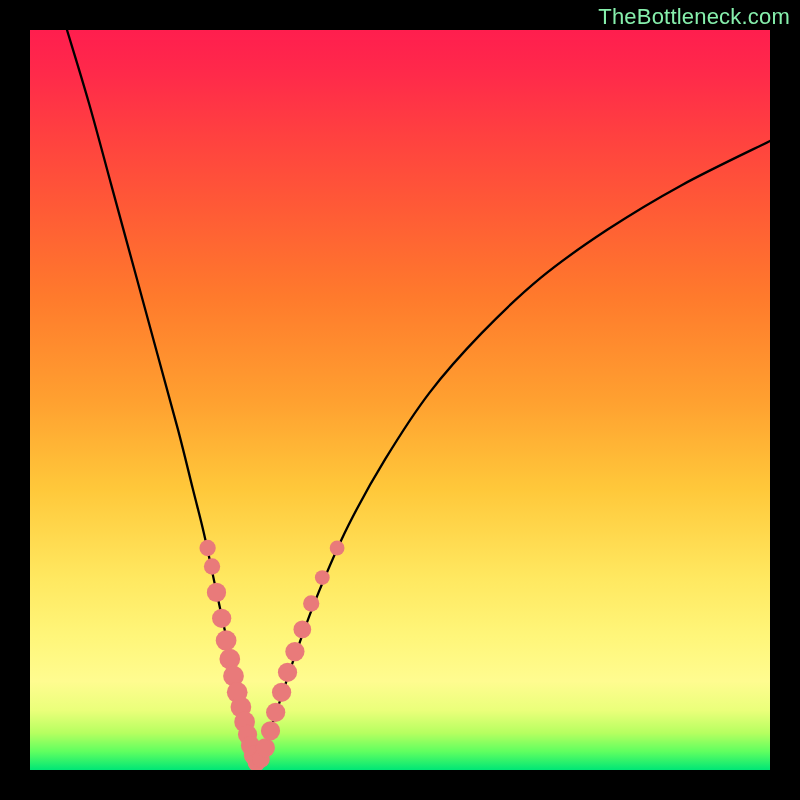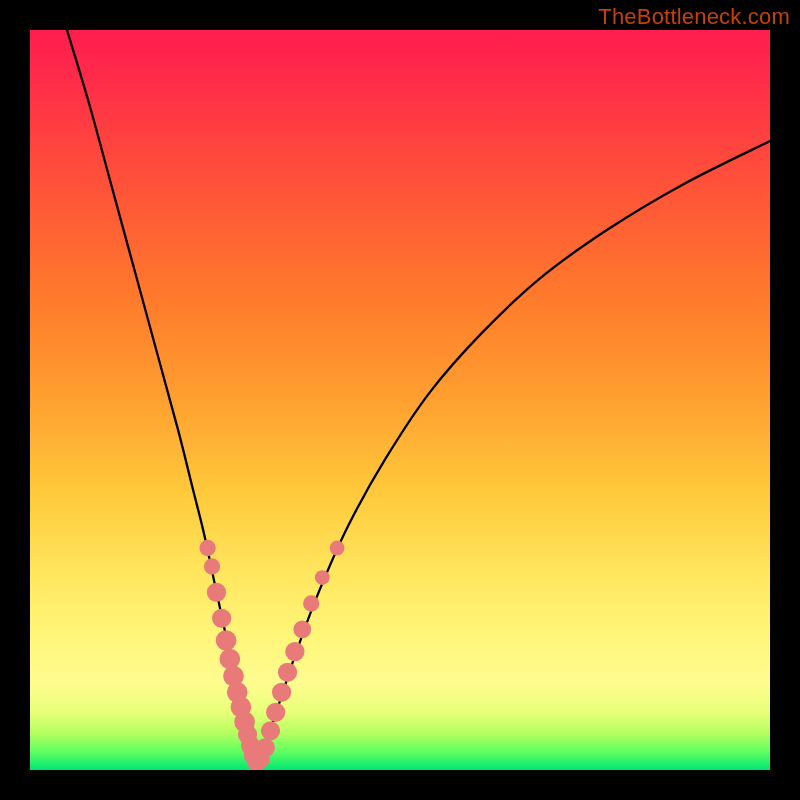--- a/index.html
+++ b/index.html
@@ -60,21 +60,21 @@
     stroke-linejoin: round;
   }
   .marker {
     fill: #e97a7a;
     stroke: none;
   }
   .watermark {
     position: absolute;
     top: 4px;
     right: 10px;
-    color: #c2410c;
+    color: #86efac;
     font-size: 22px;
     font-weight: 500;
     letter-spacing: 0.2px;
     user-select: none;
   }
 </style>
 </head>
 <body>
 
 <div class="frame">

